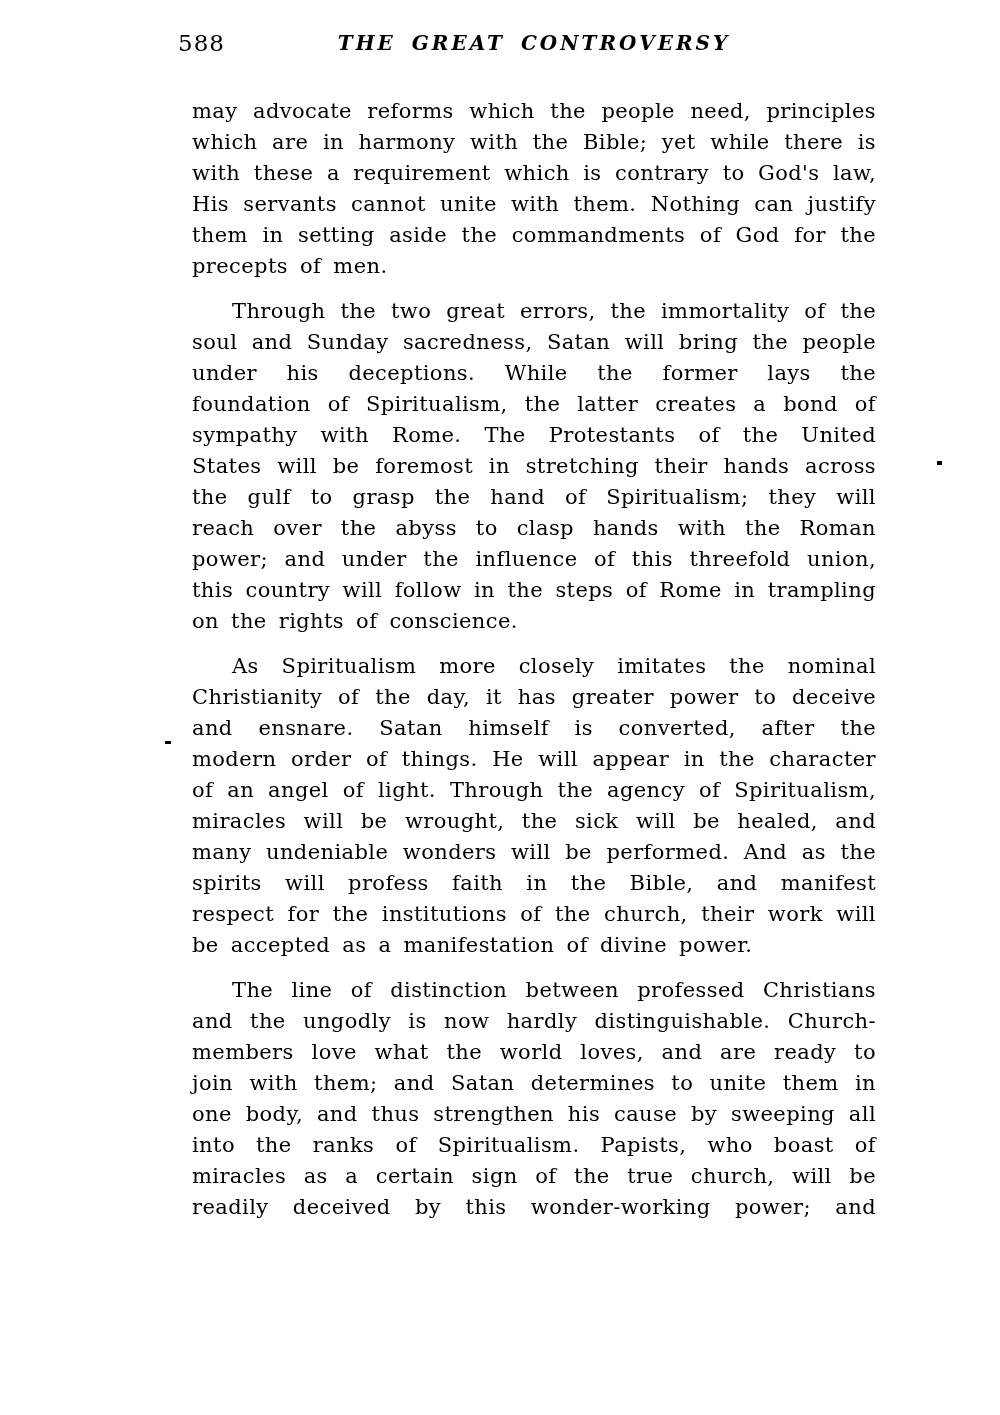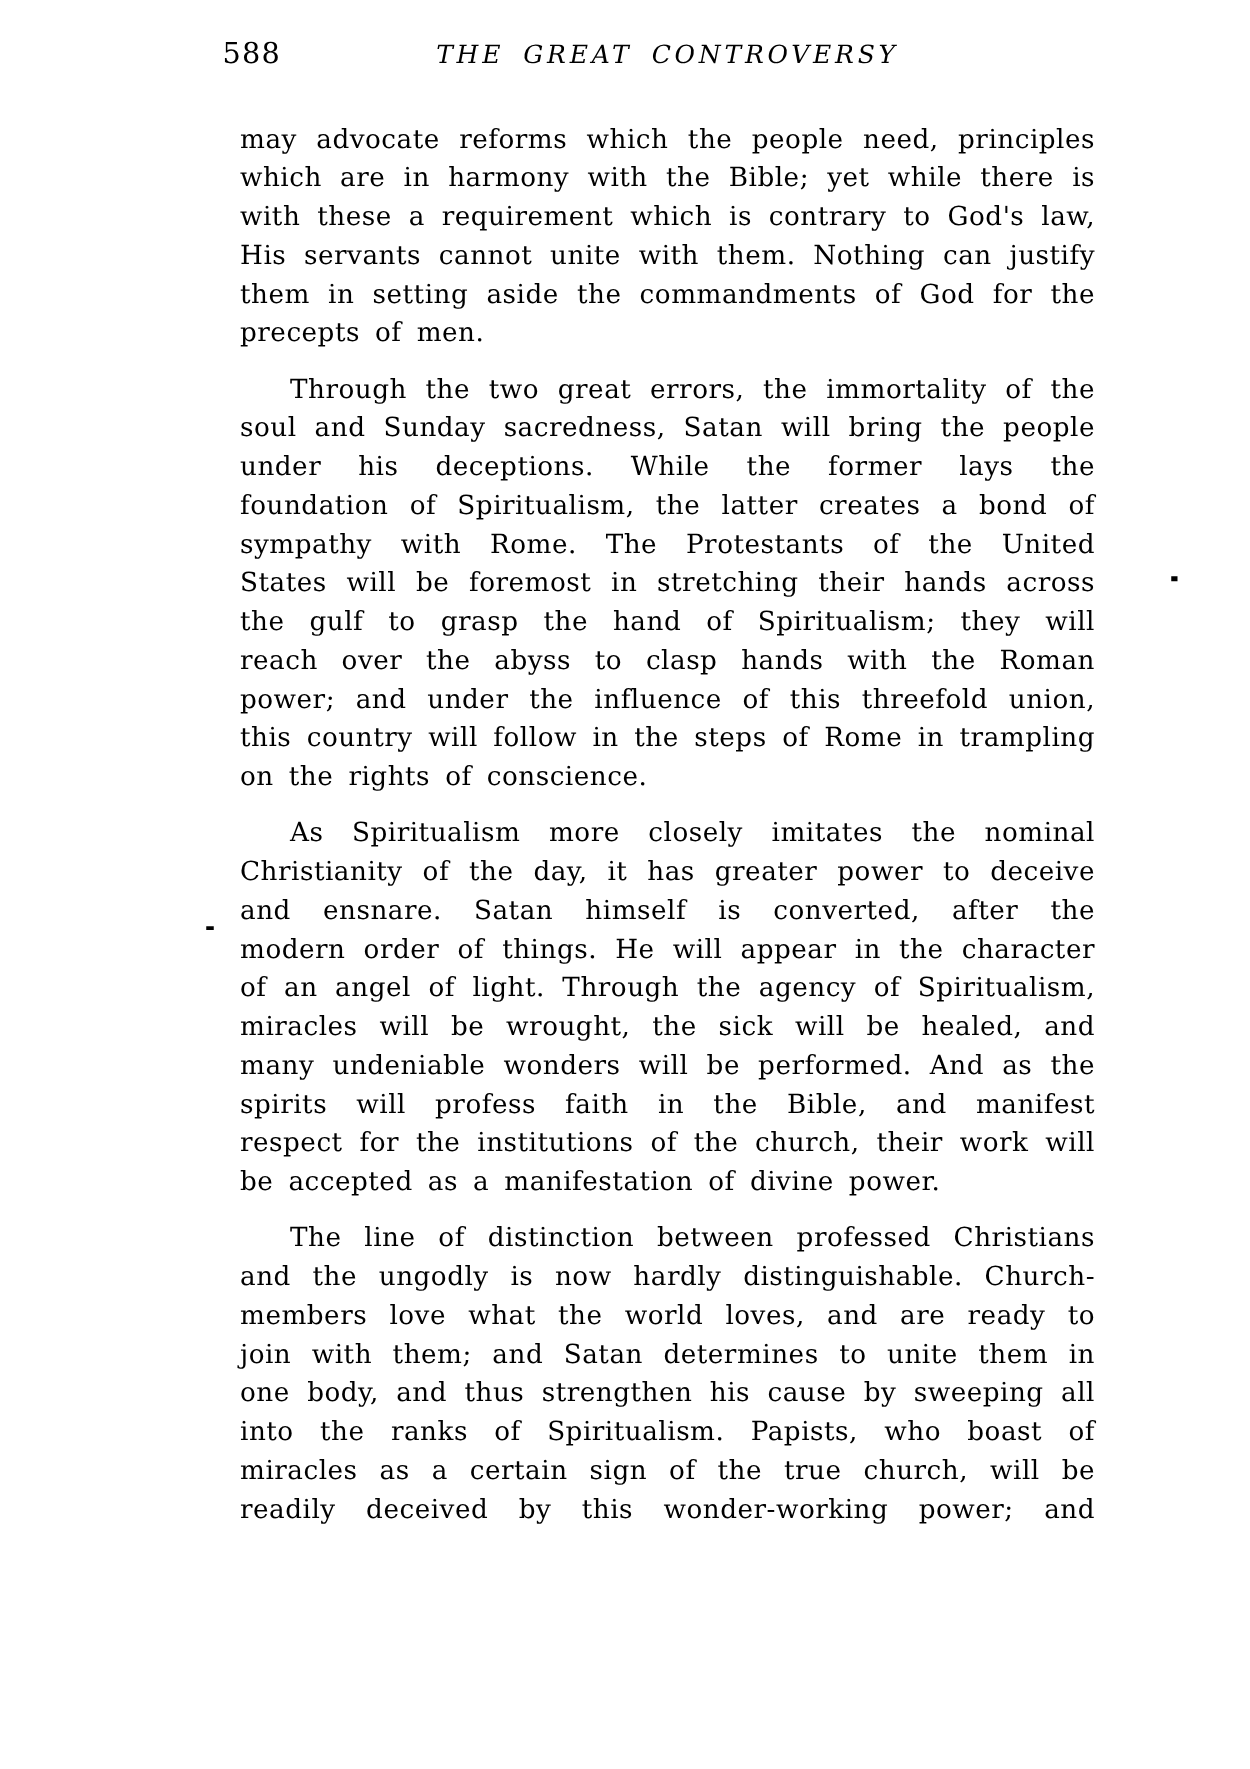--- a/index.html
+++ b/index.html
@@ -31,21 +31,21 @@
     letter-spacing: 1px;
     color: #000000;
   }
   .running-title {
     position: absolute;
     left: 0;
     right: 0;
     top: 1px;
     text-align: center;
     font-style: italic;
-    font-weight: normal;
+    font-weight: bold;
     font-size: 20px;
     letter-spacing: 3px;
     word-spacing: 6px;
     color: #000000;
   }
   .body-text {
     position: absolute;
     top: 82px;
     left: 178px;
     width: 712px;

